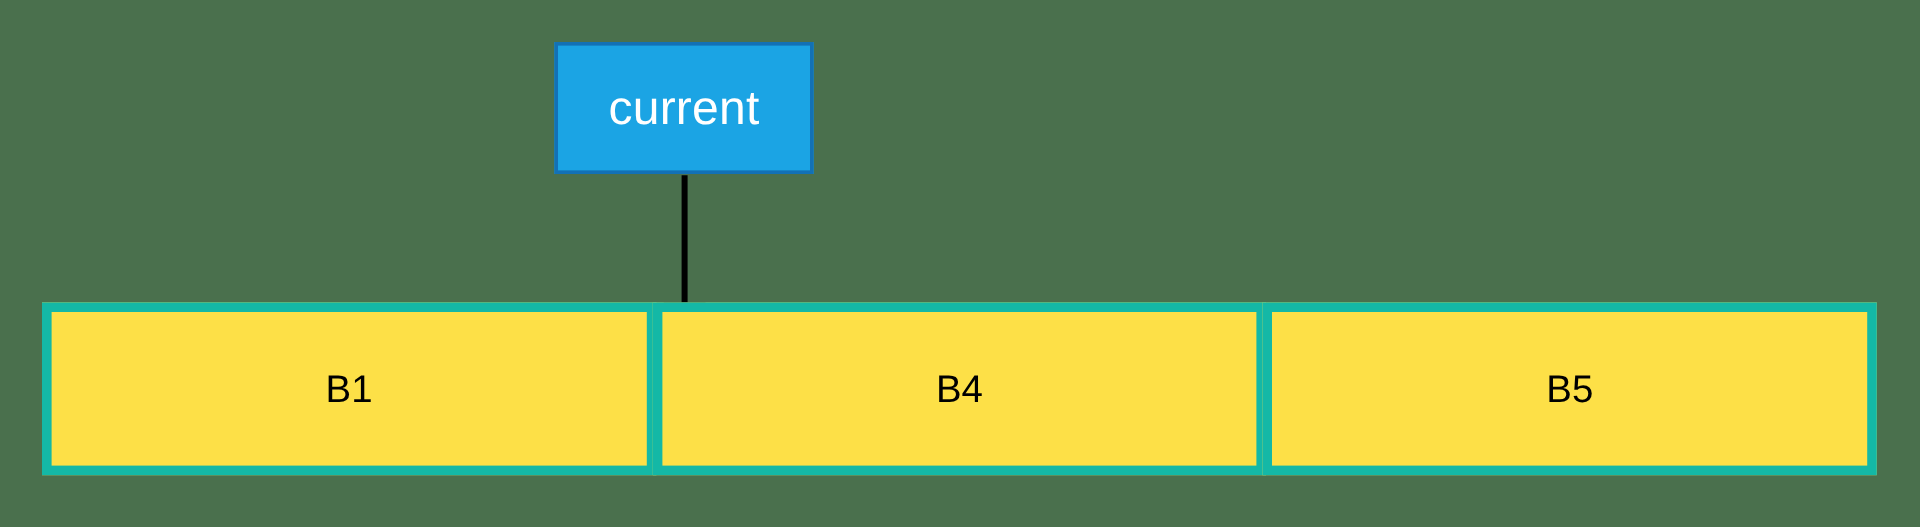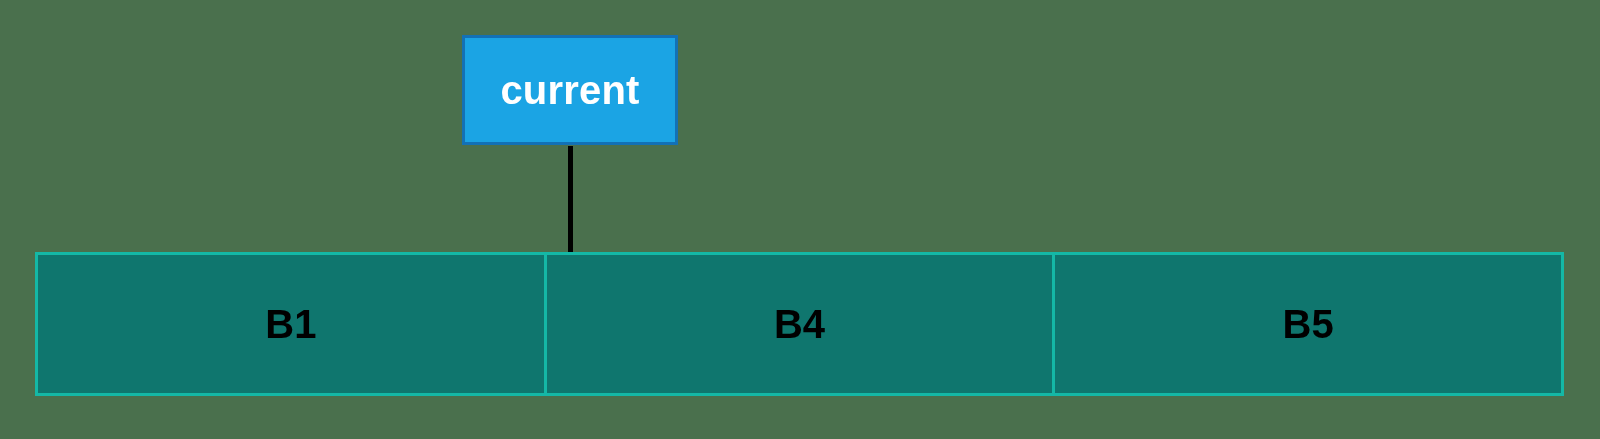--- a/index.html
+++ b/index.html
@@ -10,21 +10,20 @@
     width: 1600px;
     height: 439px;
     background: #4a704d;
     font-family: "Liberation Sans", sans-serif;
     overflow: hidden;
   }
   #canvas {
     position: relative;
     width: 1600px;
     height: 439px;
-    font-weight: bold;
   }
 
   
   .node-current {
     position: absolute;
     left: 462px;
     top: 35px;
     width: 216px;
     height: 110px;
     box-sizing: border-box;
@@ -55,28 +54,28 @@
     left: 35px;
     top: 252px;
     width: 1529px;
     height: 144px;
     display: flex;
     box-sizing: border-box;
   }
   .buffer-cell {
     flex: 1 1 0;
     box-sizing: border-box;
-    background: #0f766e;
-    border: 3px solid #14b8a6;
+    background: #fde047;
+    border: 8px solid #14b8a6;
     margin-left: -3px;
     display: flex;
     align-items: center;
     justify-content: center;
     color: #000000;
-    font-size: 40px;
+    font-size: 32px;
     line-height: 1;
   }
   .buffer-cell:first-child {
     margin-left: 0;
   }
 </style>
 </head>
 <body>
 
 <div id="canvas">

